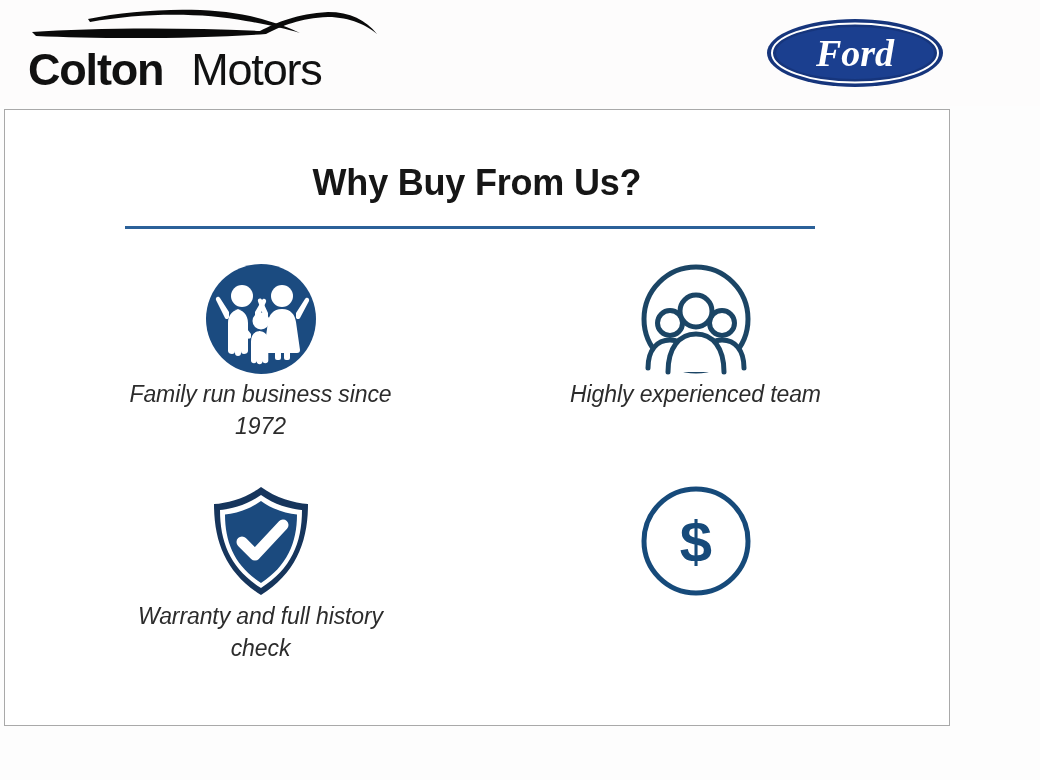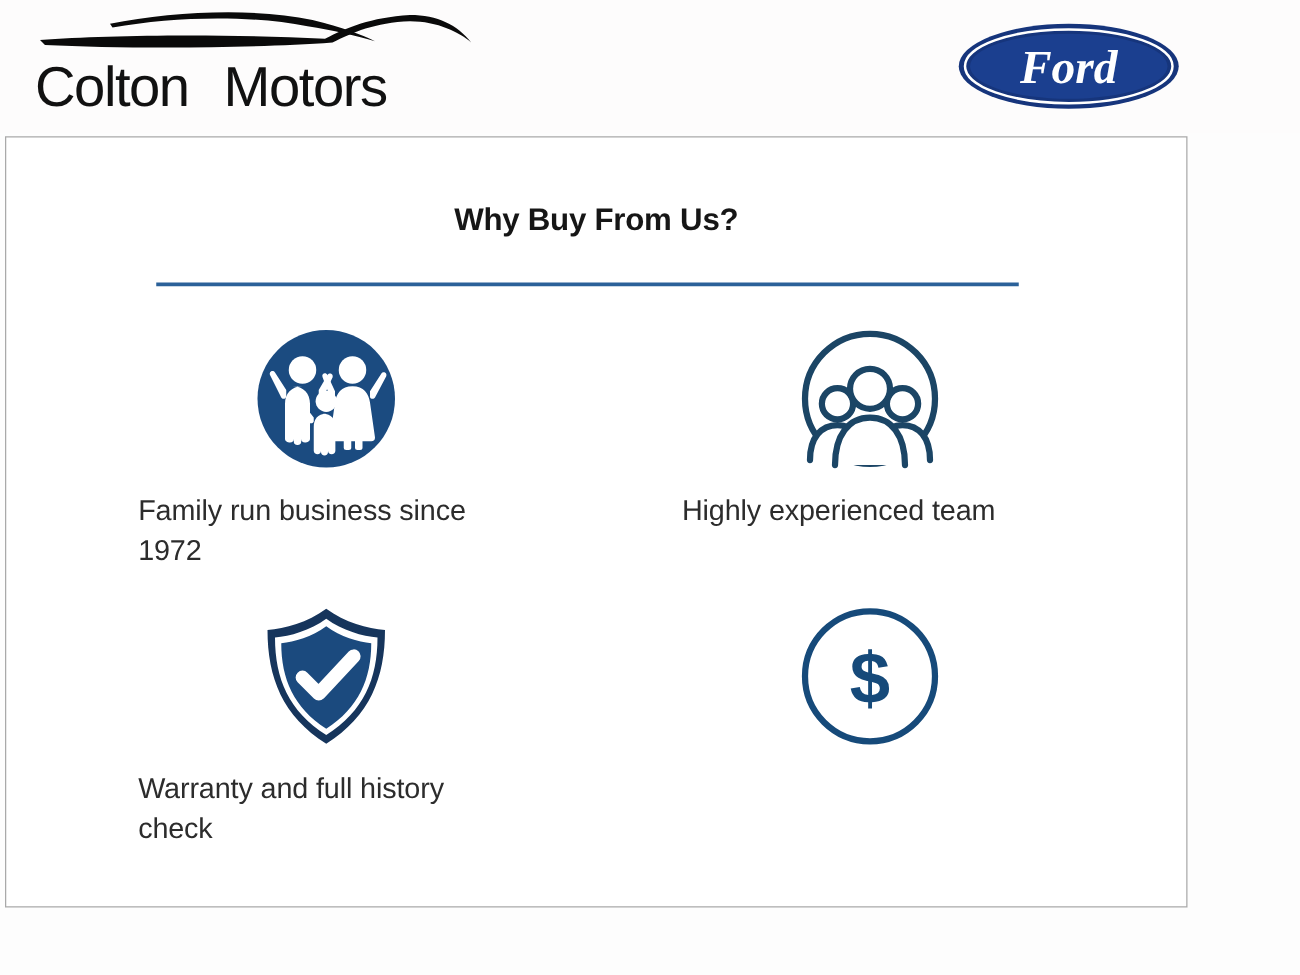--- a/index.html
+++ b/index.html
@@ -41,21 +41,21 @@
   .brand-wordmark {
     position: absolute;
     left: 0;
     top: 36px;
     font-size: 45px;
     line-height: 56px;
     letter-spacing: -1.2px;
     color: #111111;
     white-space: nowrap;
   }
-  .brand-wordmark .wm-bold { font-weight: 400; }
+  .brand-wordmark .wm-bold { font-weight: 700; }
   .brand-wordmark .wm-light { font-weight: 400; margin-left: 28px; }
 
   .ford-badge {
     position: absolute;
     left: 766px;
     top: 18px;
     width: 178px;
     height: 70px;
   }
 
@@ -70,21 +70,21 @@
     border: 1px solid #a9a9a9;
     box-sizing: border-box;
   }
 
   .panel-title {
     position: absolute;
     left: 0;
     top: 52px;
     width: 100%;
     text-align: center;
-    font-size: 25px;
+    font-size: 36px;
     font-weight: 700;
     color: #161616;
     letter-spacing: -0.2px;
   }
 
   .title-rule {
     position: absolute;
     left: 120px;
     top: 116px;
     width: 690px;
@@ -106,26 +106,27 @@
     display: flex;
     flex-direction: column;
     align-items: center;
   }
   .feature-icon {
     width: 118px;
     height: 118px;
     display: block;
   }
   .feature-label {
-    margin-top: 14px;
     width: 300px;
+    text-align: center;
     font-size: 23px;
     line-height: 32px;
     color: #2c2c2c;
     letter-spacing: -0.1px;
+    font-style: italic;
   }
 </style>
 </head>
 <body>
 
 <div class="header">
 
   <div class="brand-logo">
     <svg class="brand-car" viewBox="0 0 350 42">
       <path d="M4 26 C 60 22, 150 21, 232 25 C 250 16, 268 8, 300 6 C 322 6, 338 14, 349 28

